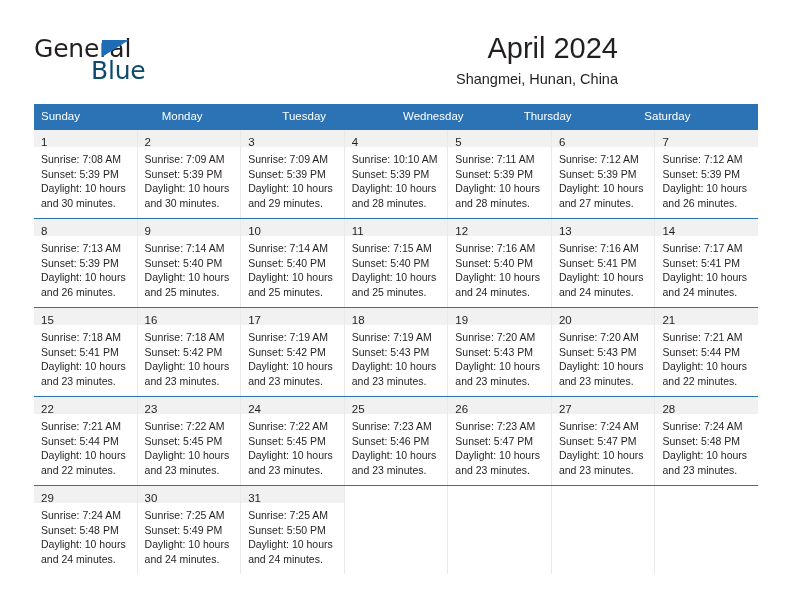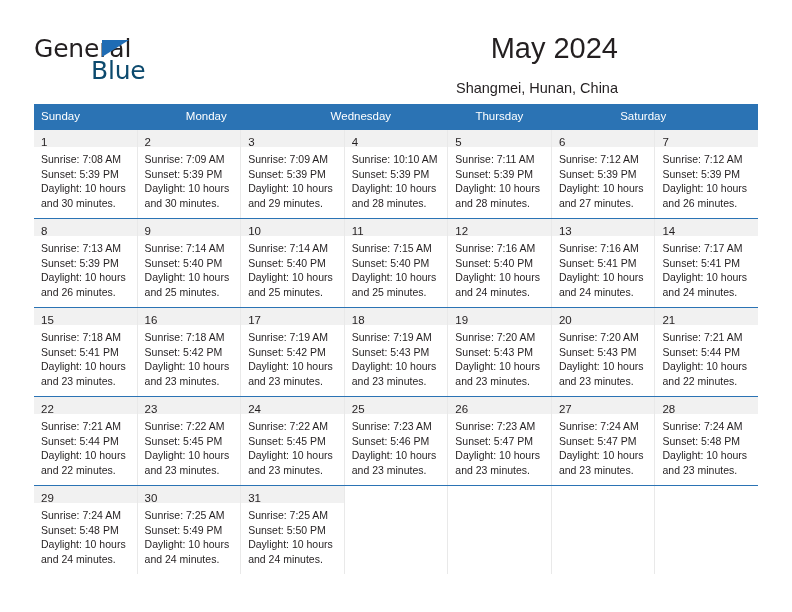--- a/index.html
+++ b/index.html
@@ -76,21 +76,21 @@
     font-size: 29px;
     font-weight: normal;
     color: #231f20;
     line-height: 36px;
     white-space: nowrap;
   }
   .cal-subtitle {
     font-size: 14.5px;
     color: #231f20;
     line-height: 22px;
-    margin-top: 11px;
+    margin-top: 2px;
     white-space: nowrap;
   }
 
   
   .calendar {
     position: absolute;
     left: 34px;
     top: 104px;
     width: 724px;
   }
@@ -159,31 +159,32 @@
 
   <div class="header">
 
     <div class="brand">
       <span class="brand-general">General</span>
       <span class="brand-triangle"></span>
       <span class="brand-blue">Blue</span>
     </div>
 
     <div class="title-block">
-      <div class="cal-title">May 2024</div>
+      <div class="cal-title">April 2024</div>
       <div class="cal-subtitle">Shangmei, Hunan, China</div>
     </div>
 
   </div>
 
   <div class="calendar">
 
     <div class="weekdays">
       <div class="weekday">Sunday</div>
       <div class="weekday">Monday</div>
+      <div class="weekday">Tuesday</div>
       <div class="weekday">Wednesday</div>
       <div class="weekday">Thursday</div>
       <div class="weekday">Saturday</div>
     </div>
 
     <div id="weeks-container">
         <div class="week first">
           <div class="day">
             <div class="day-num-band"><span class="day-num">1</span></div>
             <div class="day-body">

